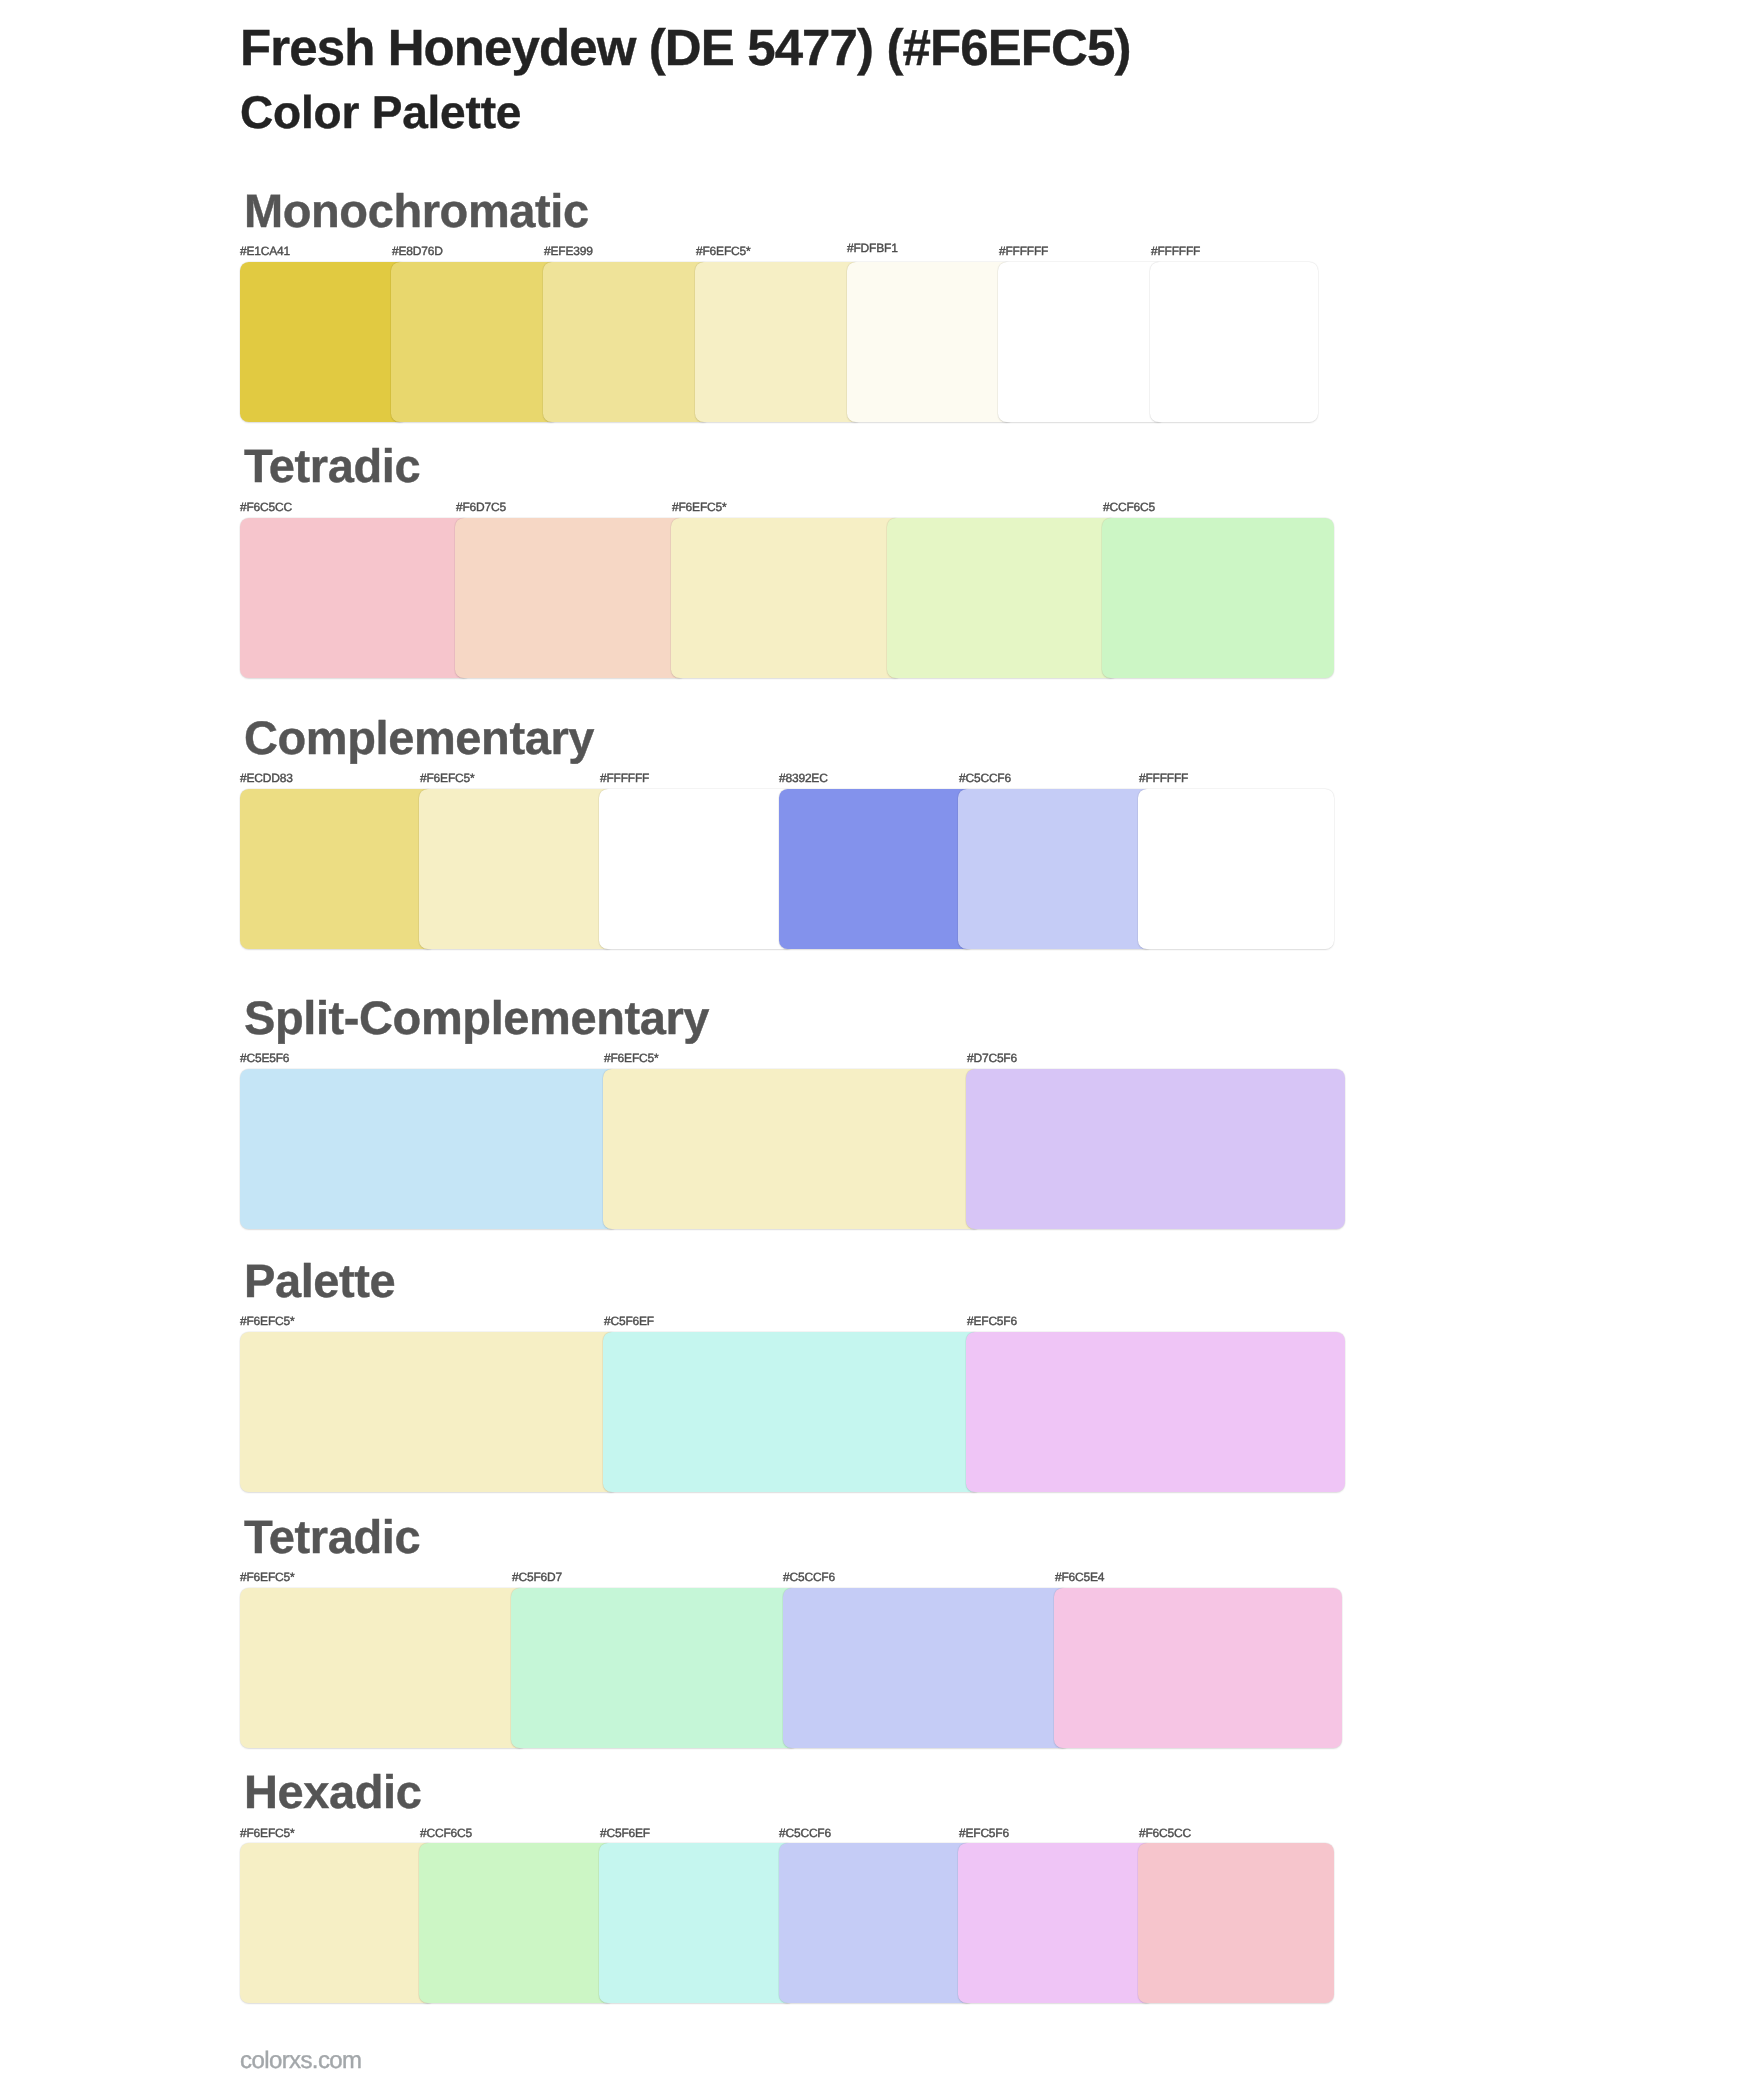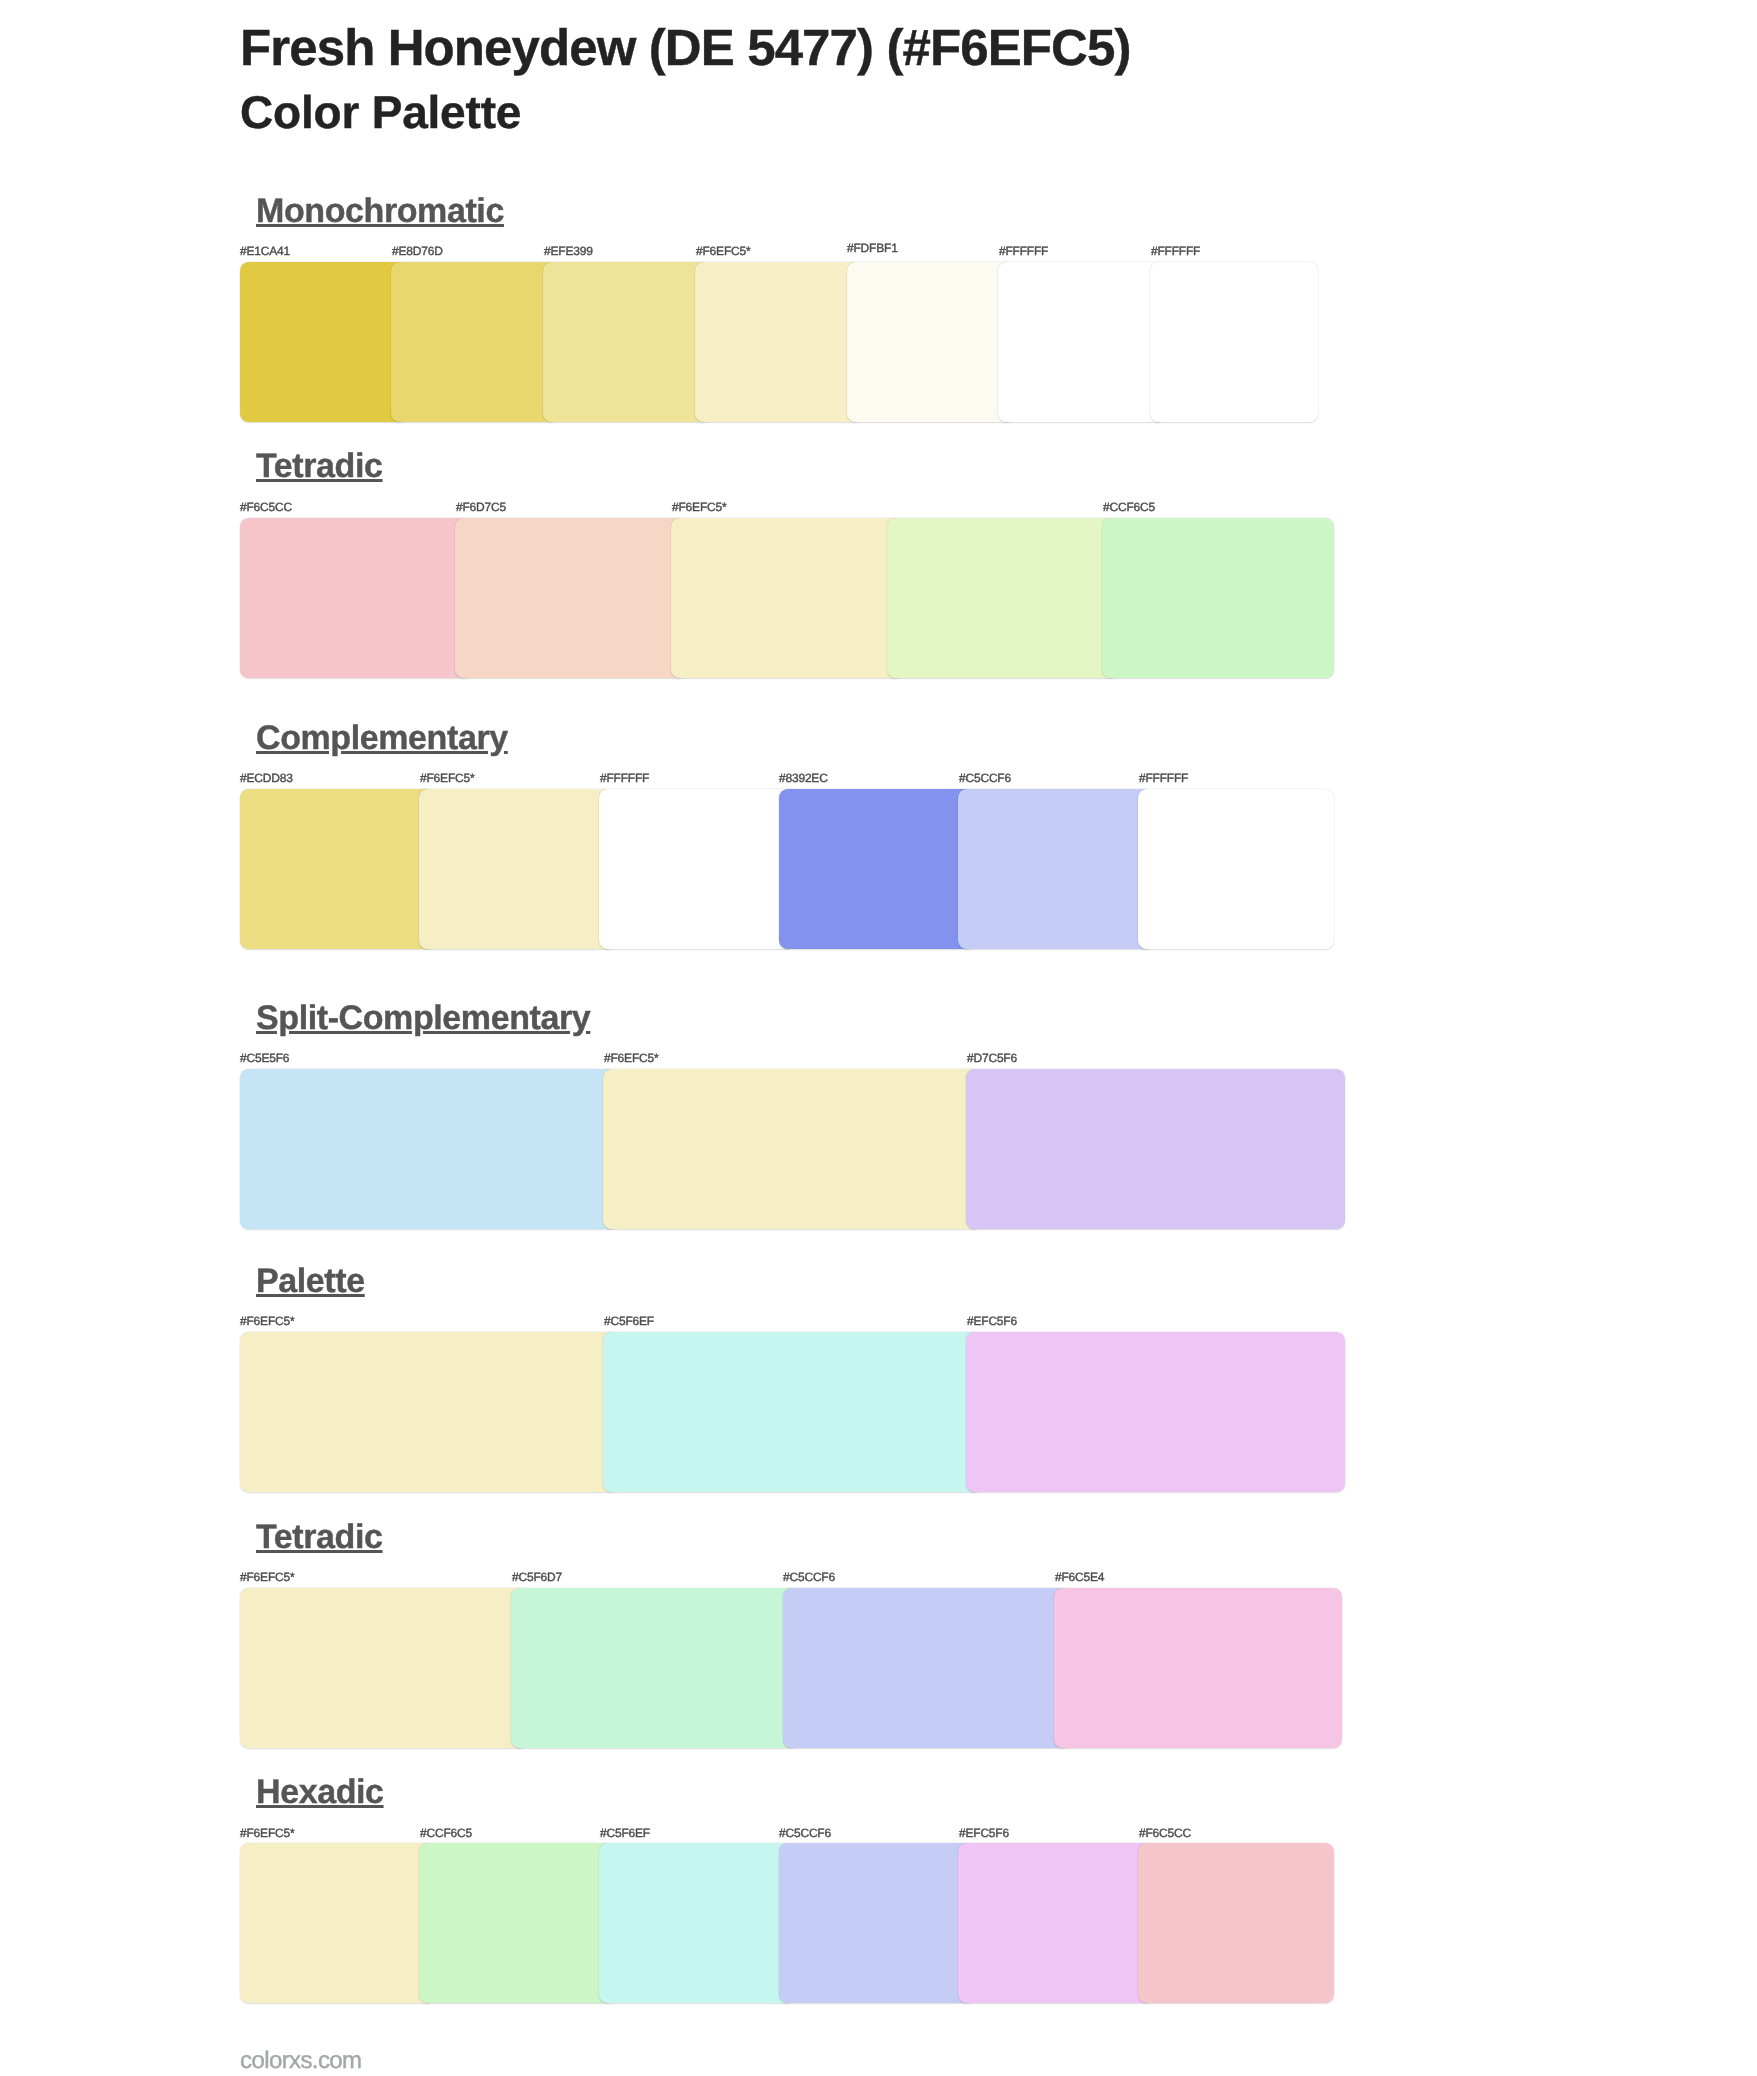--- a/index.html
+++ b/index.html
@@ -23,25 +23,25 @@
   }
   .subtitle {
     position:absolute; will-change:transform; left:240px; top:89px;
     font-size:46px; line-height:46px; font-weight:bold;
     letter-spacing:-0.2px;
     -webkit-text-stroke:0.4px #232323;
     color:#232323; white-space:nowrap;
   }
   .section { position:absolute; left:0; top:0; width:1757px; height:0; }
   .section-title {
-    position:absolute; will-change:transform; left:256px;
-    font-size:34px; line-height:40px; font-weight:bold;
+    position:absolute; will-change:transform; left:244px;
+    font-size:47px; line-height:40px; font-weight:bold;
     letter-spacing:-0.4px;
     -webkit-text-stroke:0.4px #555555;
-    color:#555555; white-space:nowrap;text-decoration:underline;
+    color:#555555; white-space:nowrap;
   }
   .swatch-label {
     position:absolute; will-change:transform;
     font-size:12px; line-height:20px; font-weight:normal;
     letter-spacing:-0.2px;
     -webkit-text-stroke:0.4px #4d4d4d;
     color:#4d4d4d; white-space:nowrap;
   }
   .swatch {
     position:absolute;

